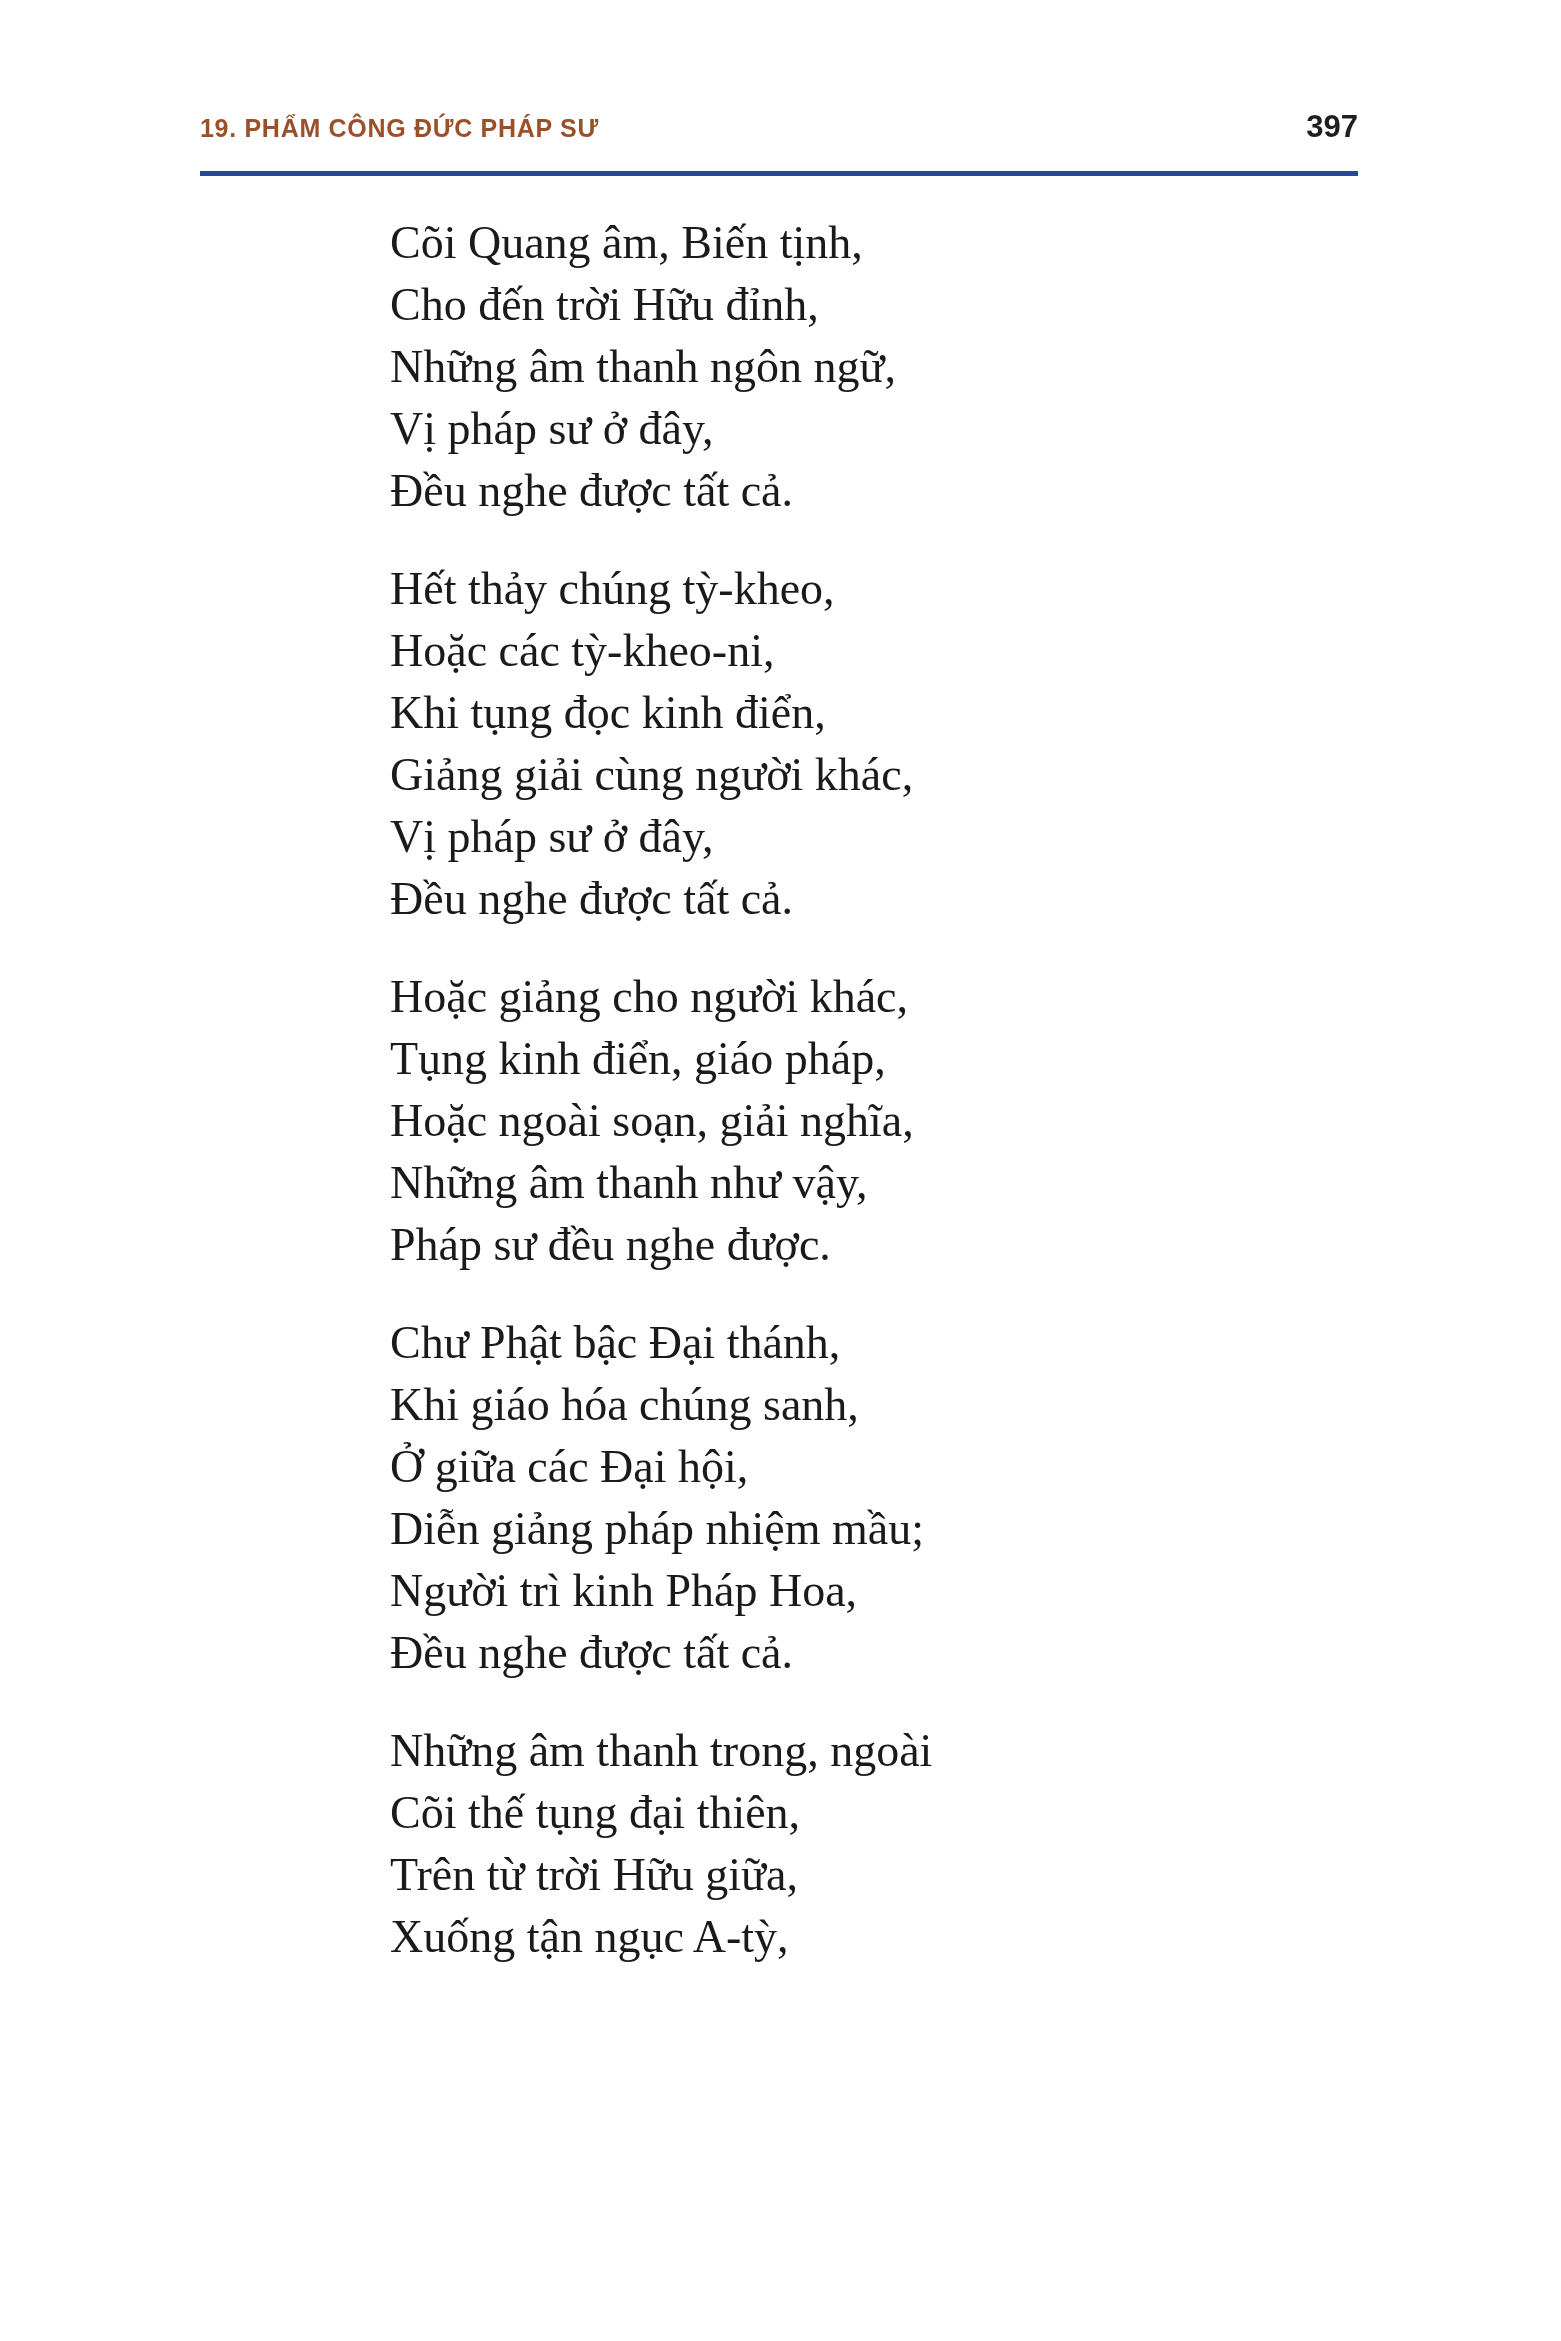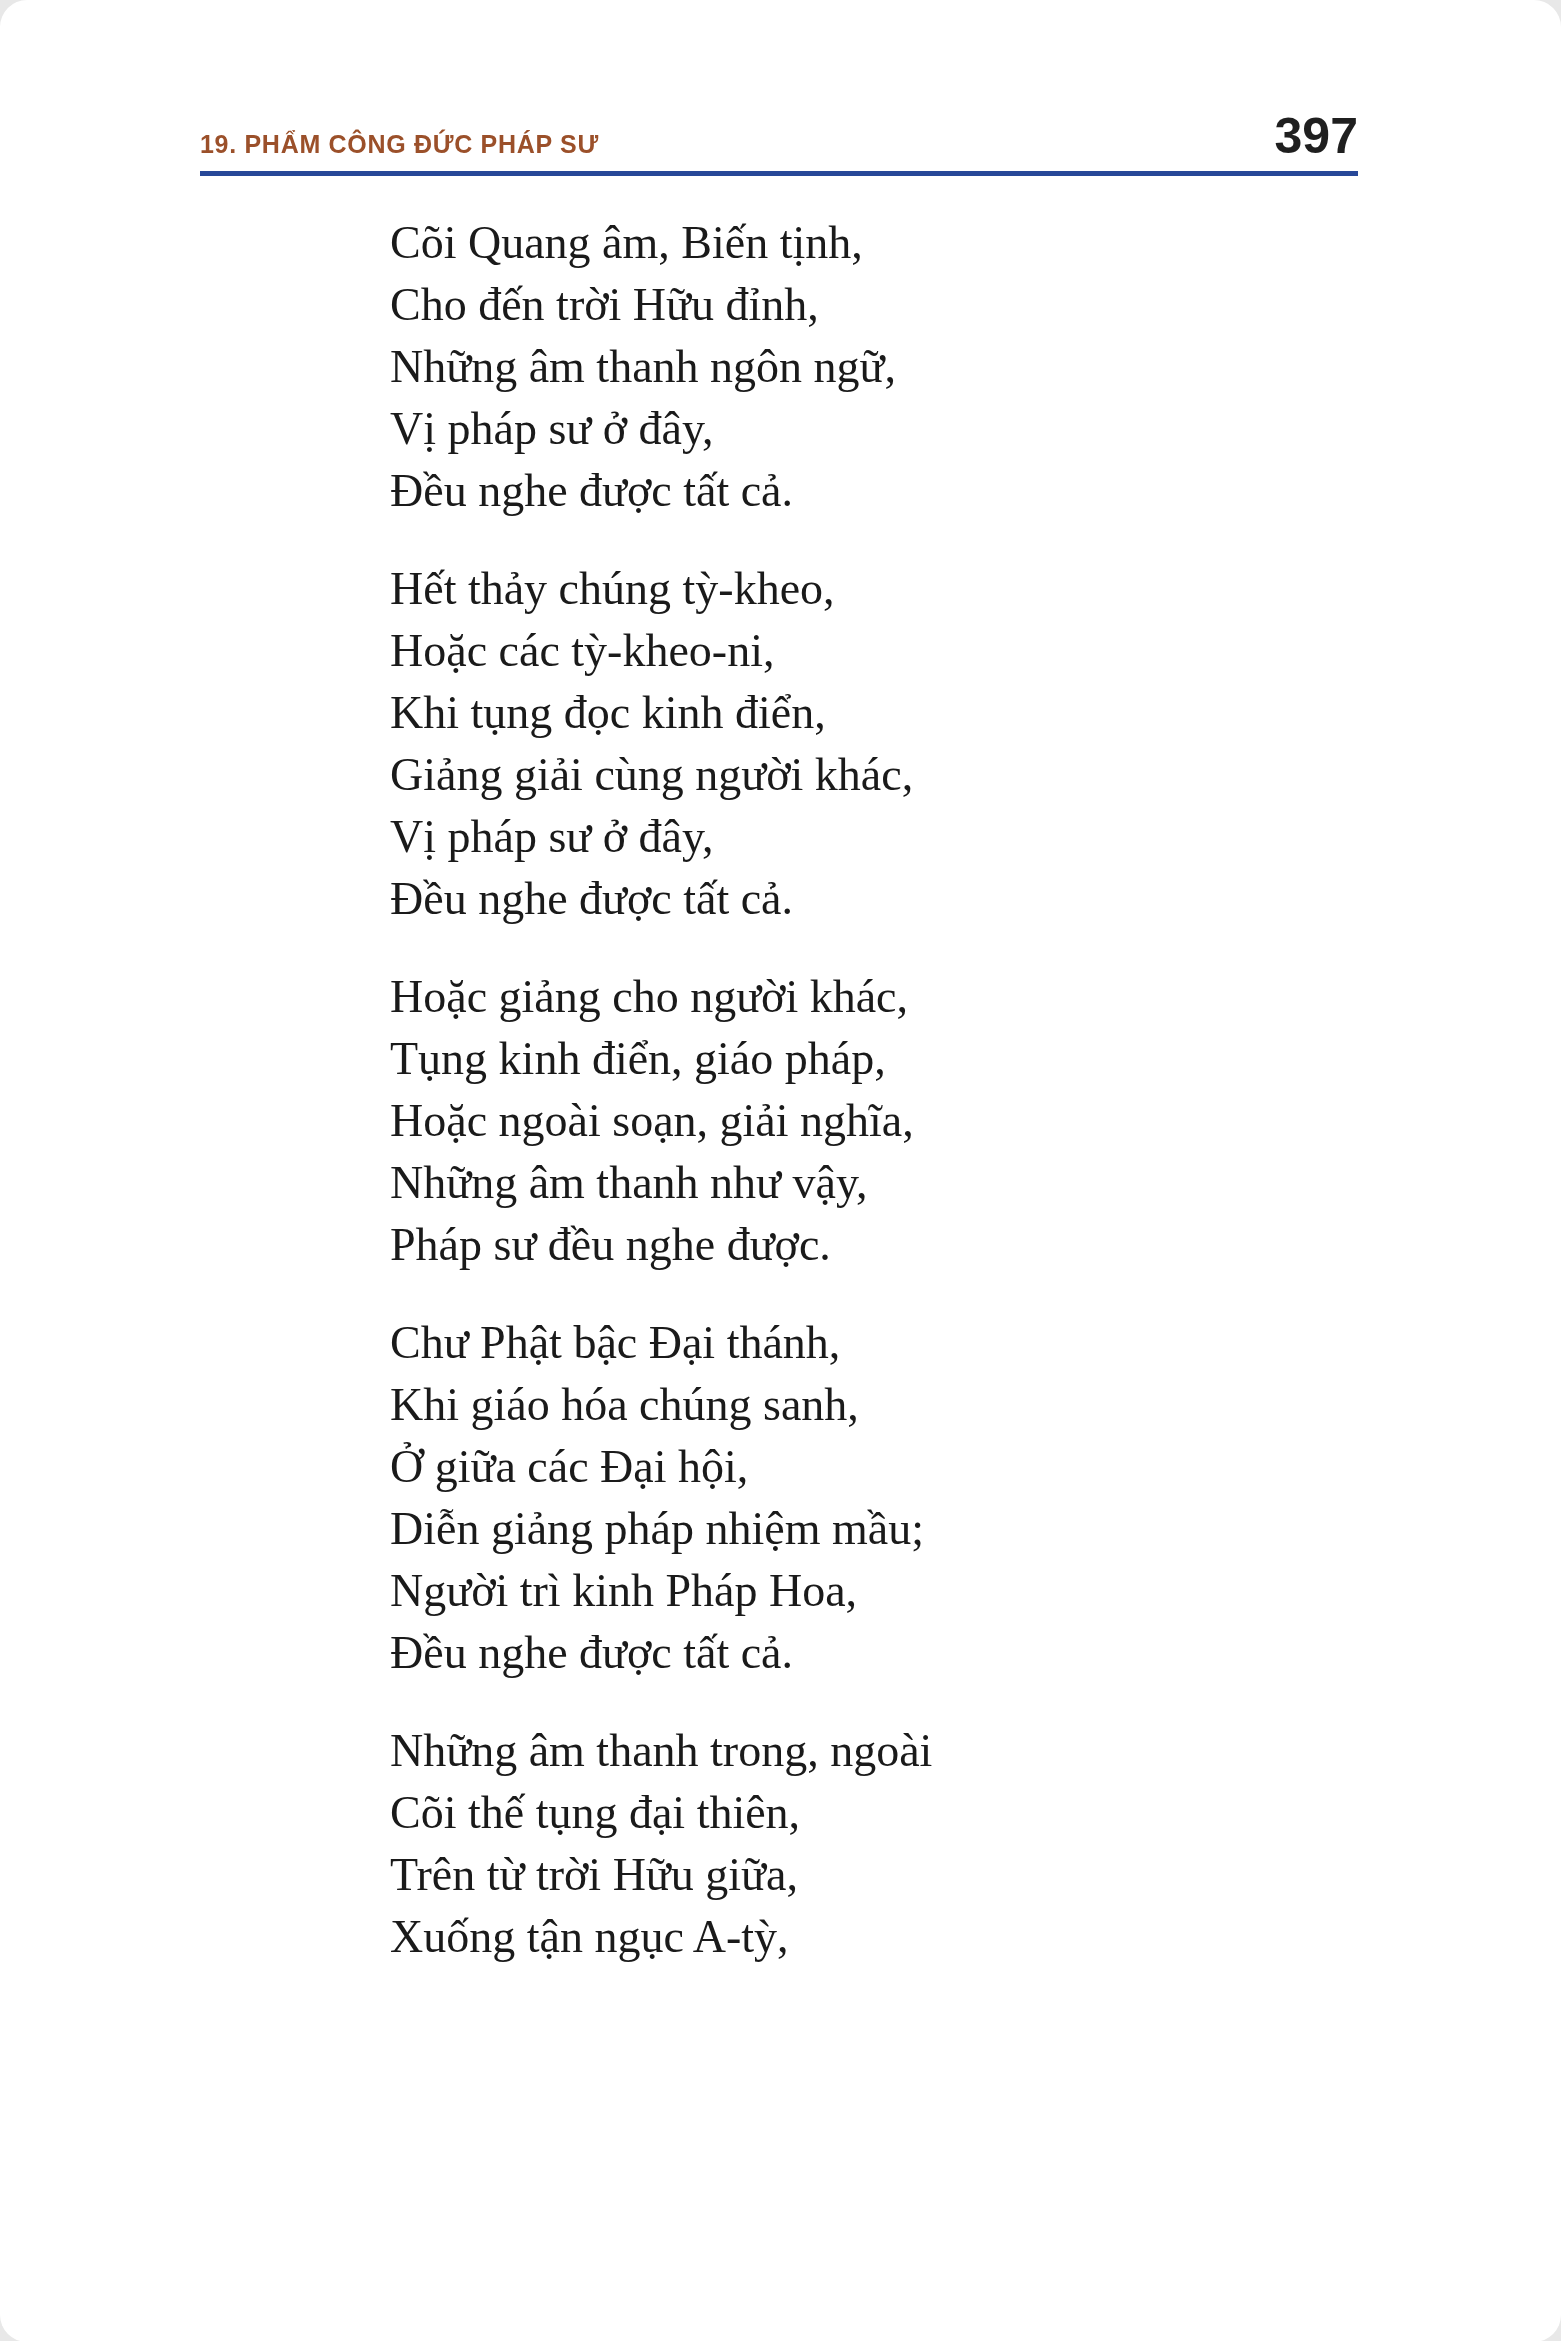--- a/index.html
+++ b/index.html
@@ -8,21 +8,20 @@
     background: #e8e8e8;
   }
   .page {
     position: relative;
     width: 1561px;
     height: 2342px;
     margin: 0 auto;
     background: #ffffff;
     font-family: "Liberation Serif", serif;
     overflow: hidden;
-    border-radius: 27px;
   }
   .header-row {
     position: absolute;
     left: 200px;
     width: 1158px;
     top: 111px;
     display: flex;
     justify-content: space-between;
     align-items: baseline;
   }
@@ -30,21 +29,21 @@
     font-family: "Liberation Sans", sans-serif;
     font-weight: bold;
     font-size: 25px;
     letter-spacing: 0.7px;
     color: #9b502a;
     white-space: nowrap;
   }
   .page-number {
     font-family: "Liberation Sans", sans-serif;
     font-weight: bold;
-    font-size: 50px;
+    font-size: 31px;
     color: #1f1f1f;
     line-height: 1;
   }
   .header-rule {
     position: absolute;
     left: 200px;
     width: 1158px;
     top: 171px;
     height: 5.2px;
     background: #274898;

